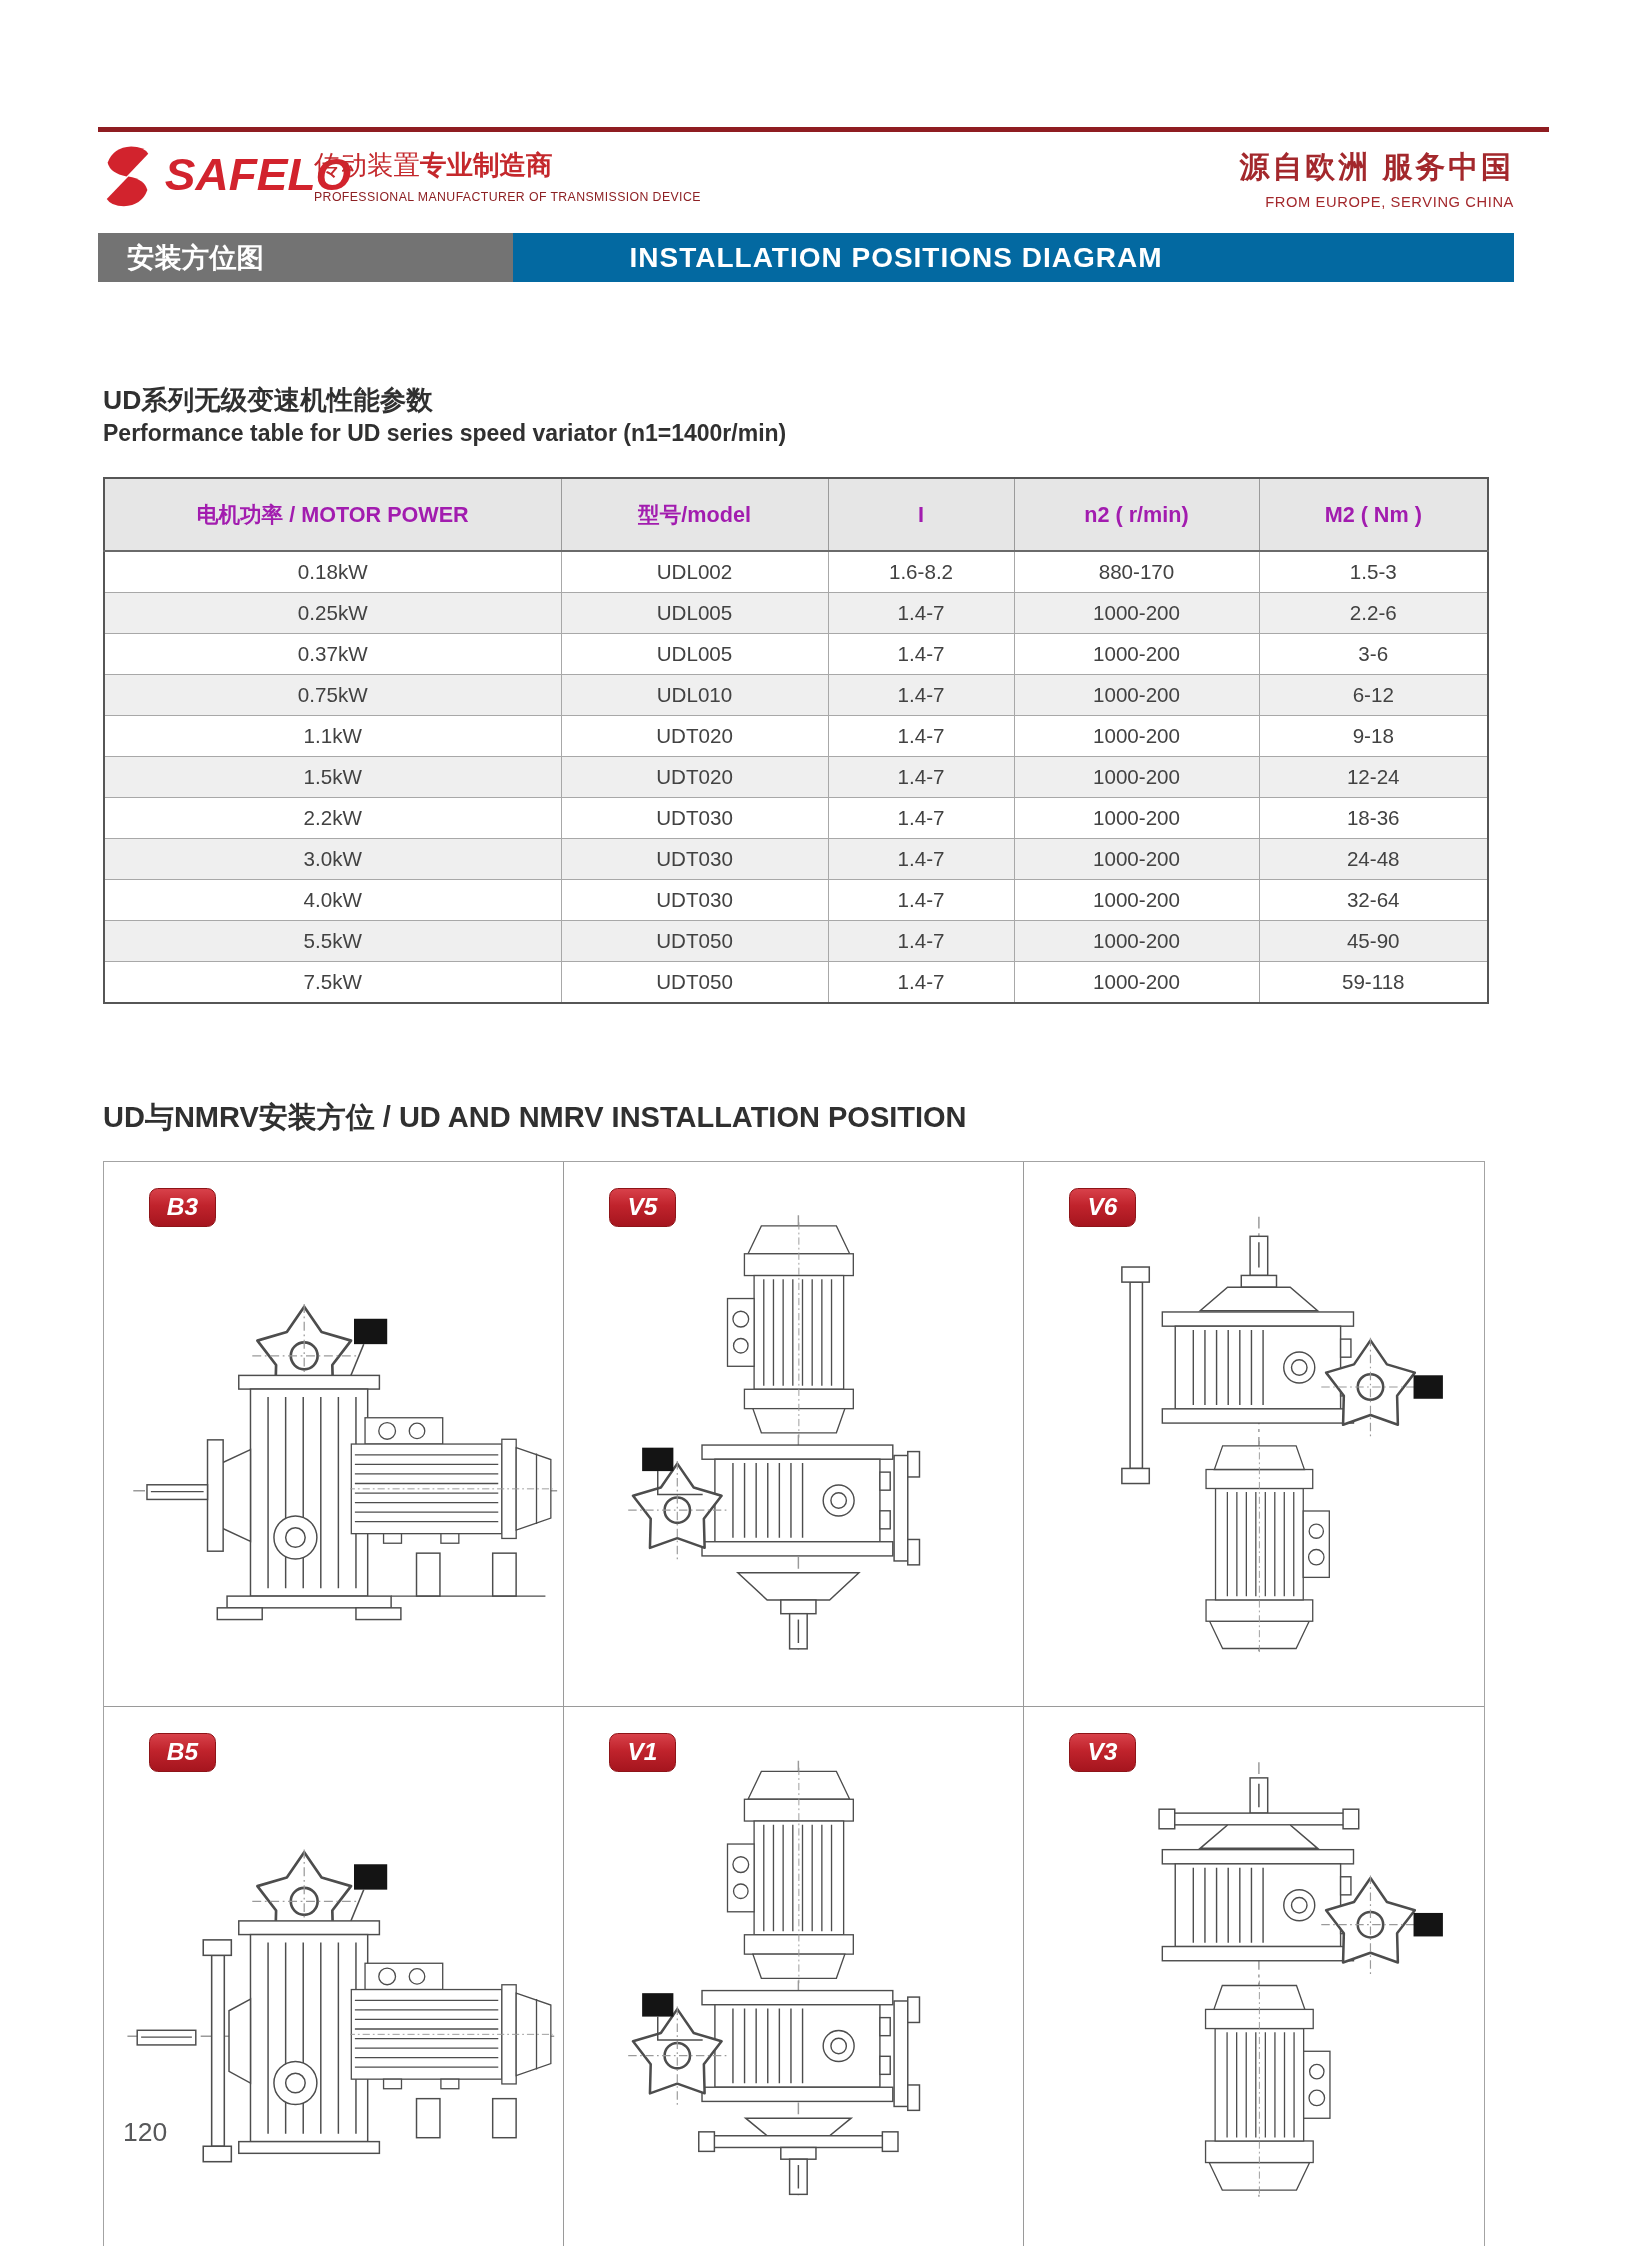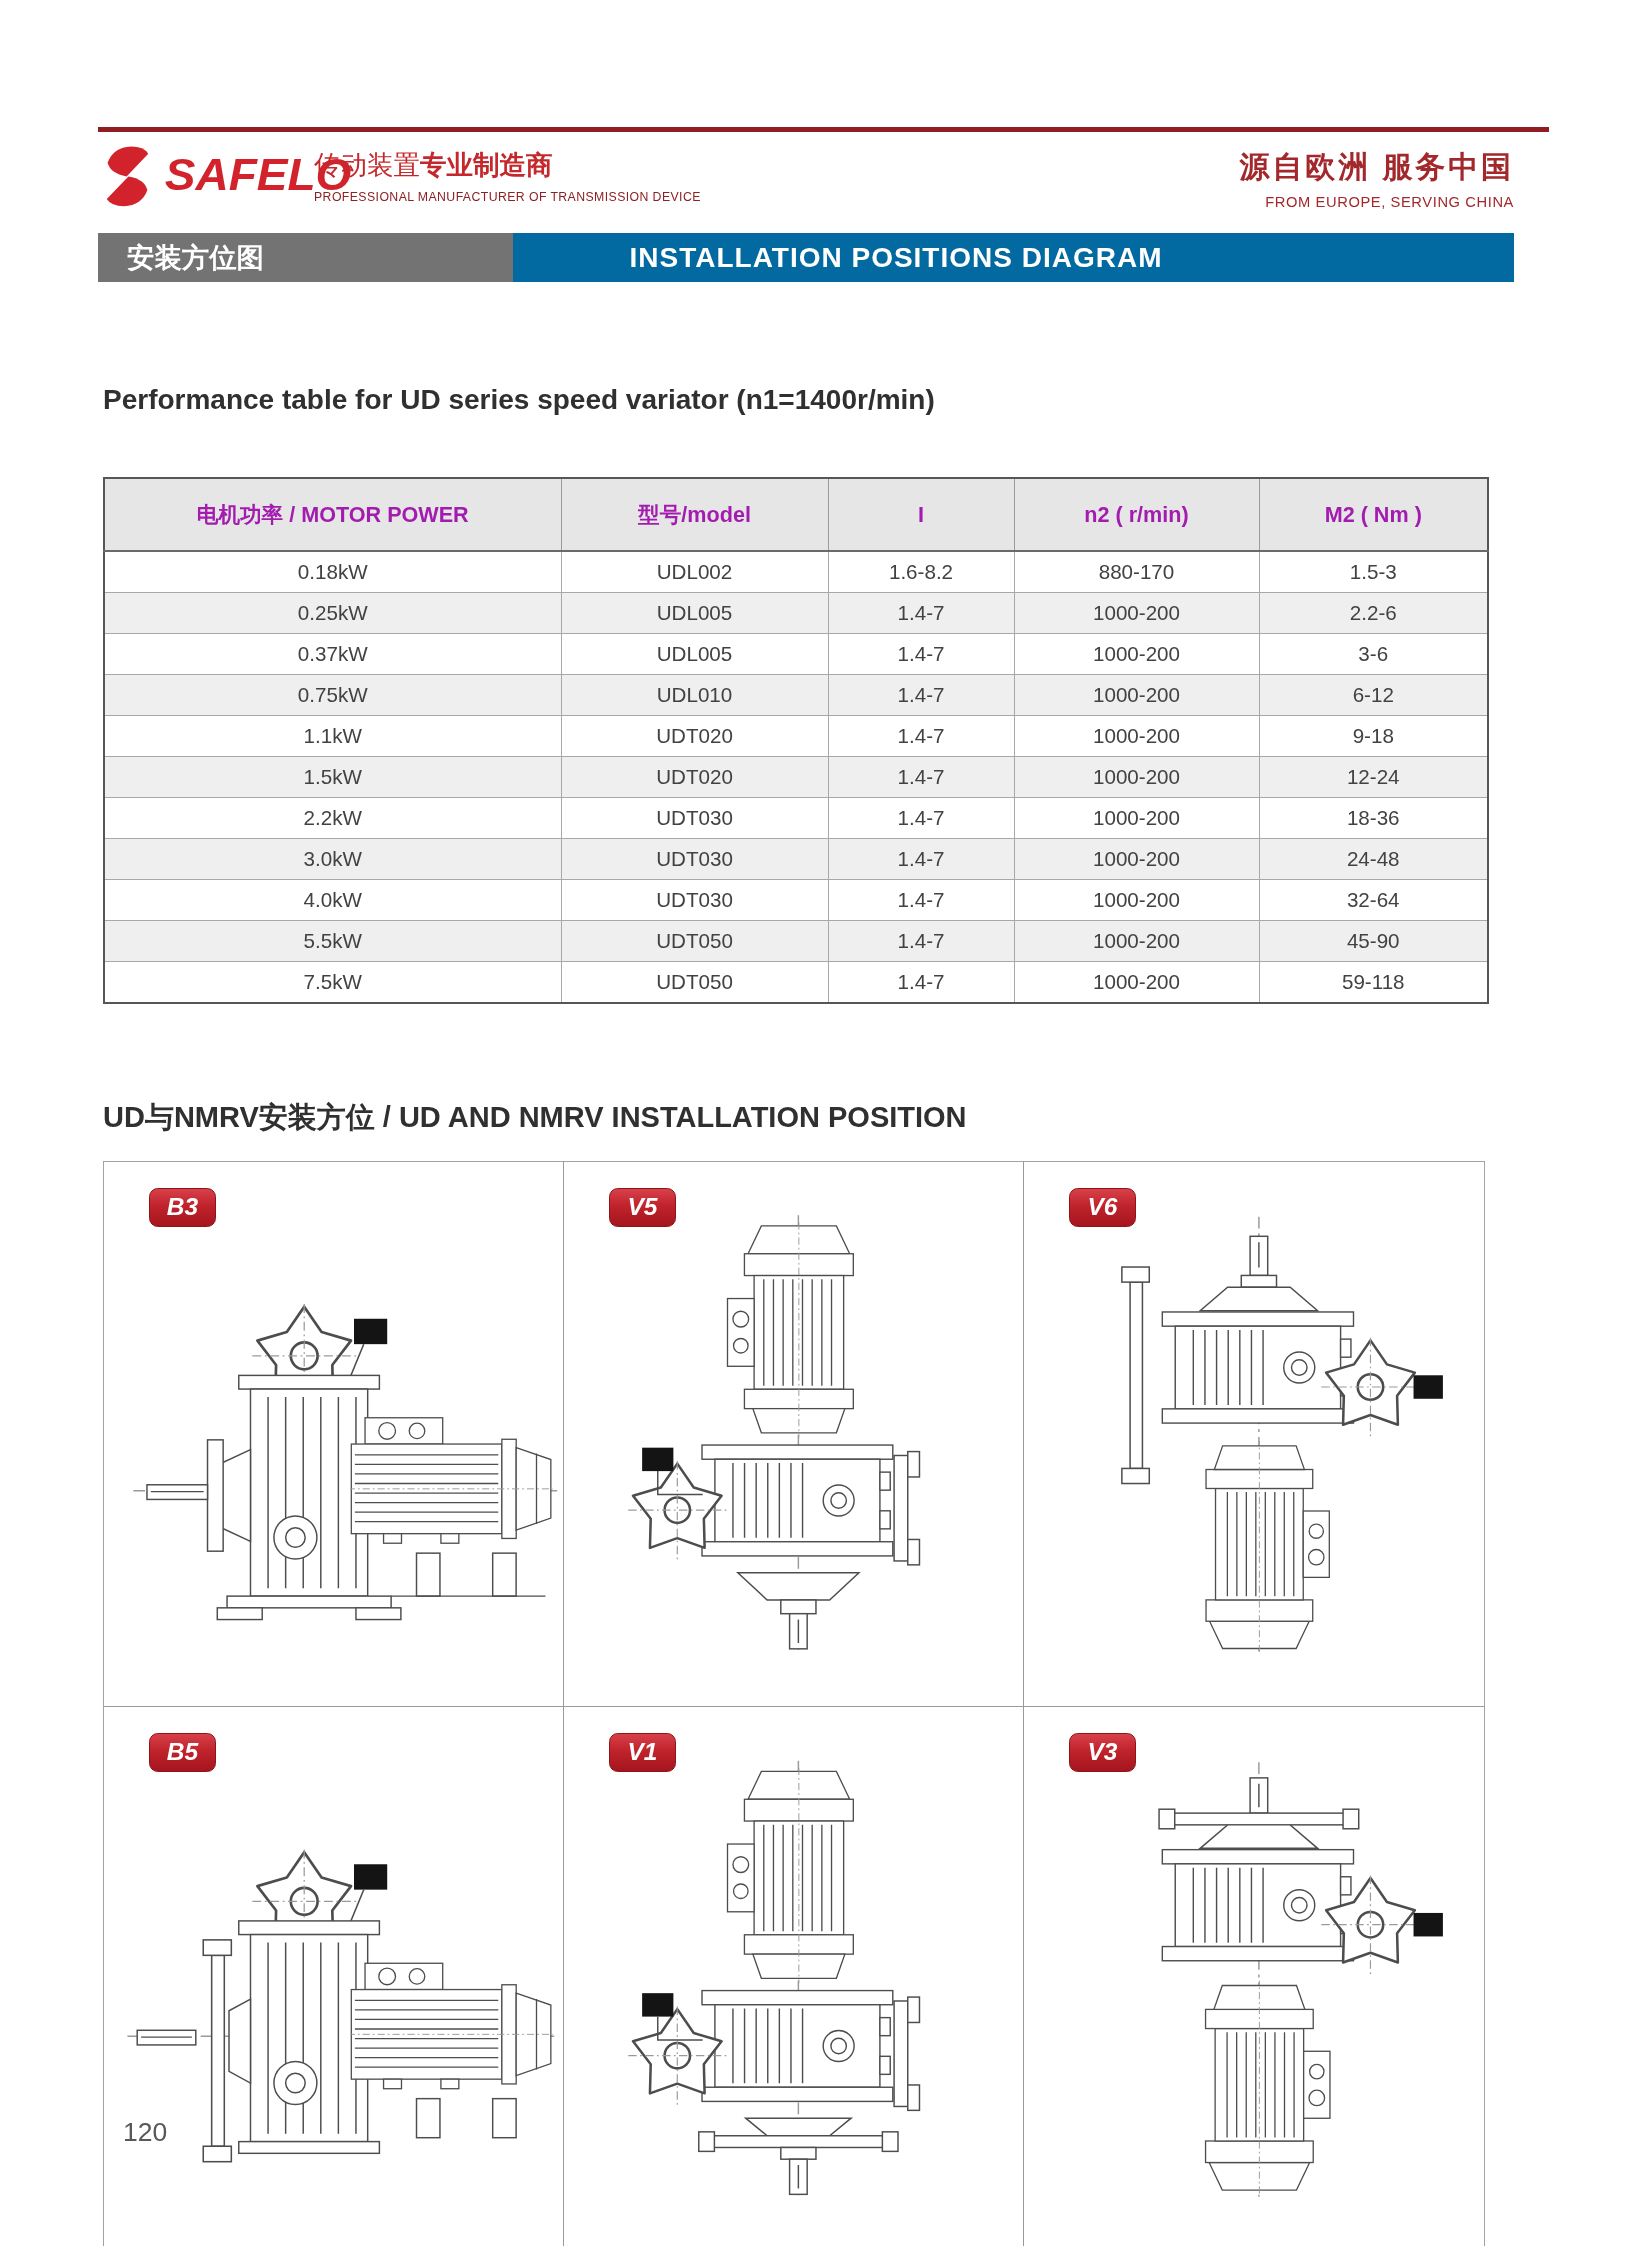--- a/index.html
+++ b/index.html
@@ -23,21 +23,21 @@
   
   .title-bar{position:absolute;left:98px;top:233px;width:1416px;height:49px;display:flex;}
   .title-zh{width:415px;background:#737373;color:#fff;font-size:27.4px;font-weight:700;
             line-height:49px;padding-left:29px;box-sizing:border-box;}
   .title-en{flex:1;background:#0369a1;color:#fff;font-size:28px;font-weight:600;letter-spacing:1px;
             display:flex;align-items:center;justify-content:center;padding-right:235px;box-sizing:border-box;}
 
   
   .perf-title{position:absolute;left:103px;top:382px;color:#303030;}
   .pt-zh{font-size:26.5px;font-weight:700;}
-  .pt-en{font-size:28px;font-weight:700;margin-top:2px;}
+  .pt-en{font-size:23px;font-weight:700;margin-top:2px;}
   table.perf{position:absolute;left:103px;top:477px;width:1384px;border-collapse:collapse;
              border:2px solid #565656;table-layout:fixed;}
   table.perf th{height:69px;background:#e6e6e6;font-size:21.6px;font-weight:600;color:#a21caf;
                 border:1px solid #9b9b9b;border-bottom:2px solid #6a6a6a;}
   table.perf td{height:38px;font-size:20.6px;color:#424242;text-align:center;
                 border:1px solid #a8a8a8;}
   table.perf tbody tr:nth-child(even){background:#efefef;}
 
   
   .inst-title{position:absolute;left:103px;top:1098px;font-size:29px;font-weight:700;color:#303030;}
@@ -79,20 +79,21 @@
     <div class="slogan-zh">源自欧洲 服务中国</div>
     <div class="slogan-en">FROM EUROPE, SERVING CHINA</div>
   </div>
 
   <div class="title-bar">
     <div class="title-zh">安装方位图</div>
     <div class="title-en">INSTALLATION POSITIONS DIAGRAM</div>
   </div>
 
   <div class="perf-title">
+    <div class="pt-zh">UD系列无级变速机性能参数</div>
     <div class="pt-en">Performance table for UD series speed variator (n1=1400r/min)</div>
   </div>
 
   <table class="perf">
     <colgroup>
       <col style="width:457px">
         <col style="width:267px">
         <col style="width:186px">
         <col style="width:245px">
         <col style="width:229px">

